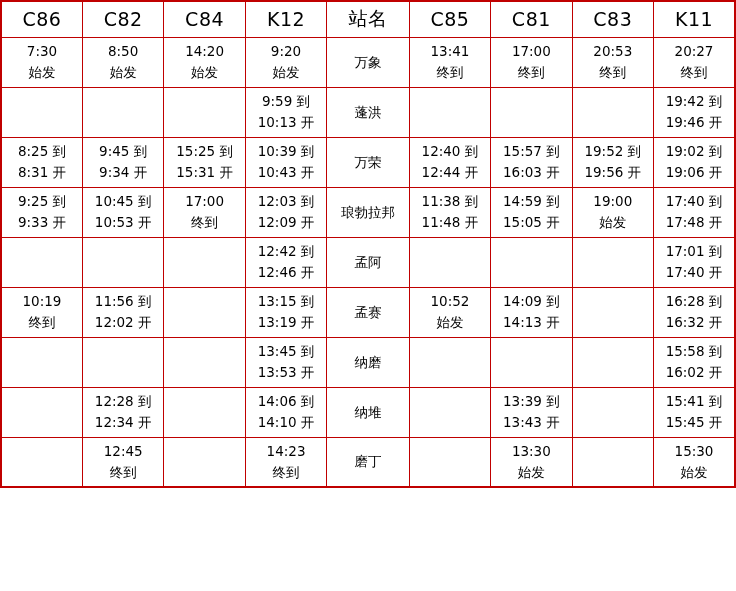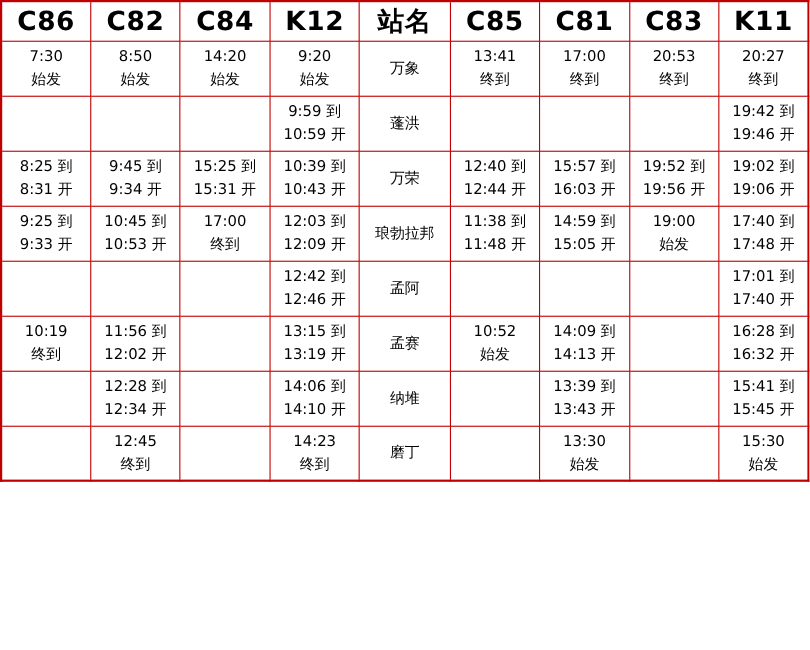--- a/index.html
+++ b/index.html
@@ -32,22 +32,22 @@
   table.timetable th,
   table.timetable td {
     border: 1px solid #c00000;
     text-align: center;
     vertical-align: middle;
     padding: 0;
     box-sizing: border-box;
   }
   table.timetable thead th {
     height: 36px;
-    font-size: 24px;
-    font-weight: bold;
+    font-size: 19px;
+    font-weight: normal;
     letter-spacing: 0.5px;
     text-align: center;
   }
   table.timetable tbody td {
     height: 50px;
     font-size: 13.5px;
     line-height: 1.55;
     font-weight: normal;
   }
   td.station-cell {
@@ -133,21 +133,21 @@
             <span class="cell-line">20:27</span>
             <span class="cell-line">终到</span>
           </td>
         </tr>
         <tr>
           <td class="empty-cell"></td>
           <td class="empty-cell"></td>
           <td class="empty-cell"></td>
           <td>
             <span class="cell-line">9:59 到</span>
-            <span class="cell-line">10:59 开</span>
+            <span class="cell-line">10:13 开</span>
           </td>
           <td class="station-cell">蓬洪</td>
           <td class="empty-cell"></td>
           <td class="empty-cell"></td>
           <td class="empty-cell"></td>
           <td>
             <span class="cell-line">19:42 到</span>
             <span class="cell-line">19:46 开</span>
           </td>
         </tr>
@@ -258,20 +258,37 @@
             <span class="cell-line">始发</span>
           </td>
           <td>
             <span class="cell-line">14:09 到</span>
             <span class="cell-line">14:13 开</span>
           </td>
           <td class="empty-cell"></td>
           <td>
             <span class="cell-line">16:28 到</span>
             <span class="cell-line">16:32 开</span>
+          </td>
+        </tr>
+        <tr>
+          <td class="empty-cell"></td>
+          <td class="empty-cell"></td>
+          <td class="empty-cell"></td>
+          <td>
+            <span class="cell-line">13:45 到</span>
+            <span class="cell-line">13:53 开</span>
+          </td>
+          <td class="station-cell">纳磨</td>
+          <td class="empty-cell"></td>
+          <td class="empty-cell"></td>
+          <td class="empty-cell"></td>
+          <td>
+            <span class="cell-line">15:58 到</span>
+            <span class="cell-line">16:02 开</span>
           </td>
         </tr>
         <tr>
           <td class="empty-cell"></td>
           <td>
             <span class="cell-line">12:28 到</span>
             <span class="cell-line">12:34 开</span>
           </td>
           <td class="empty-cell"></td>
           <td>

